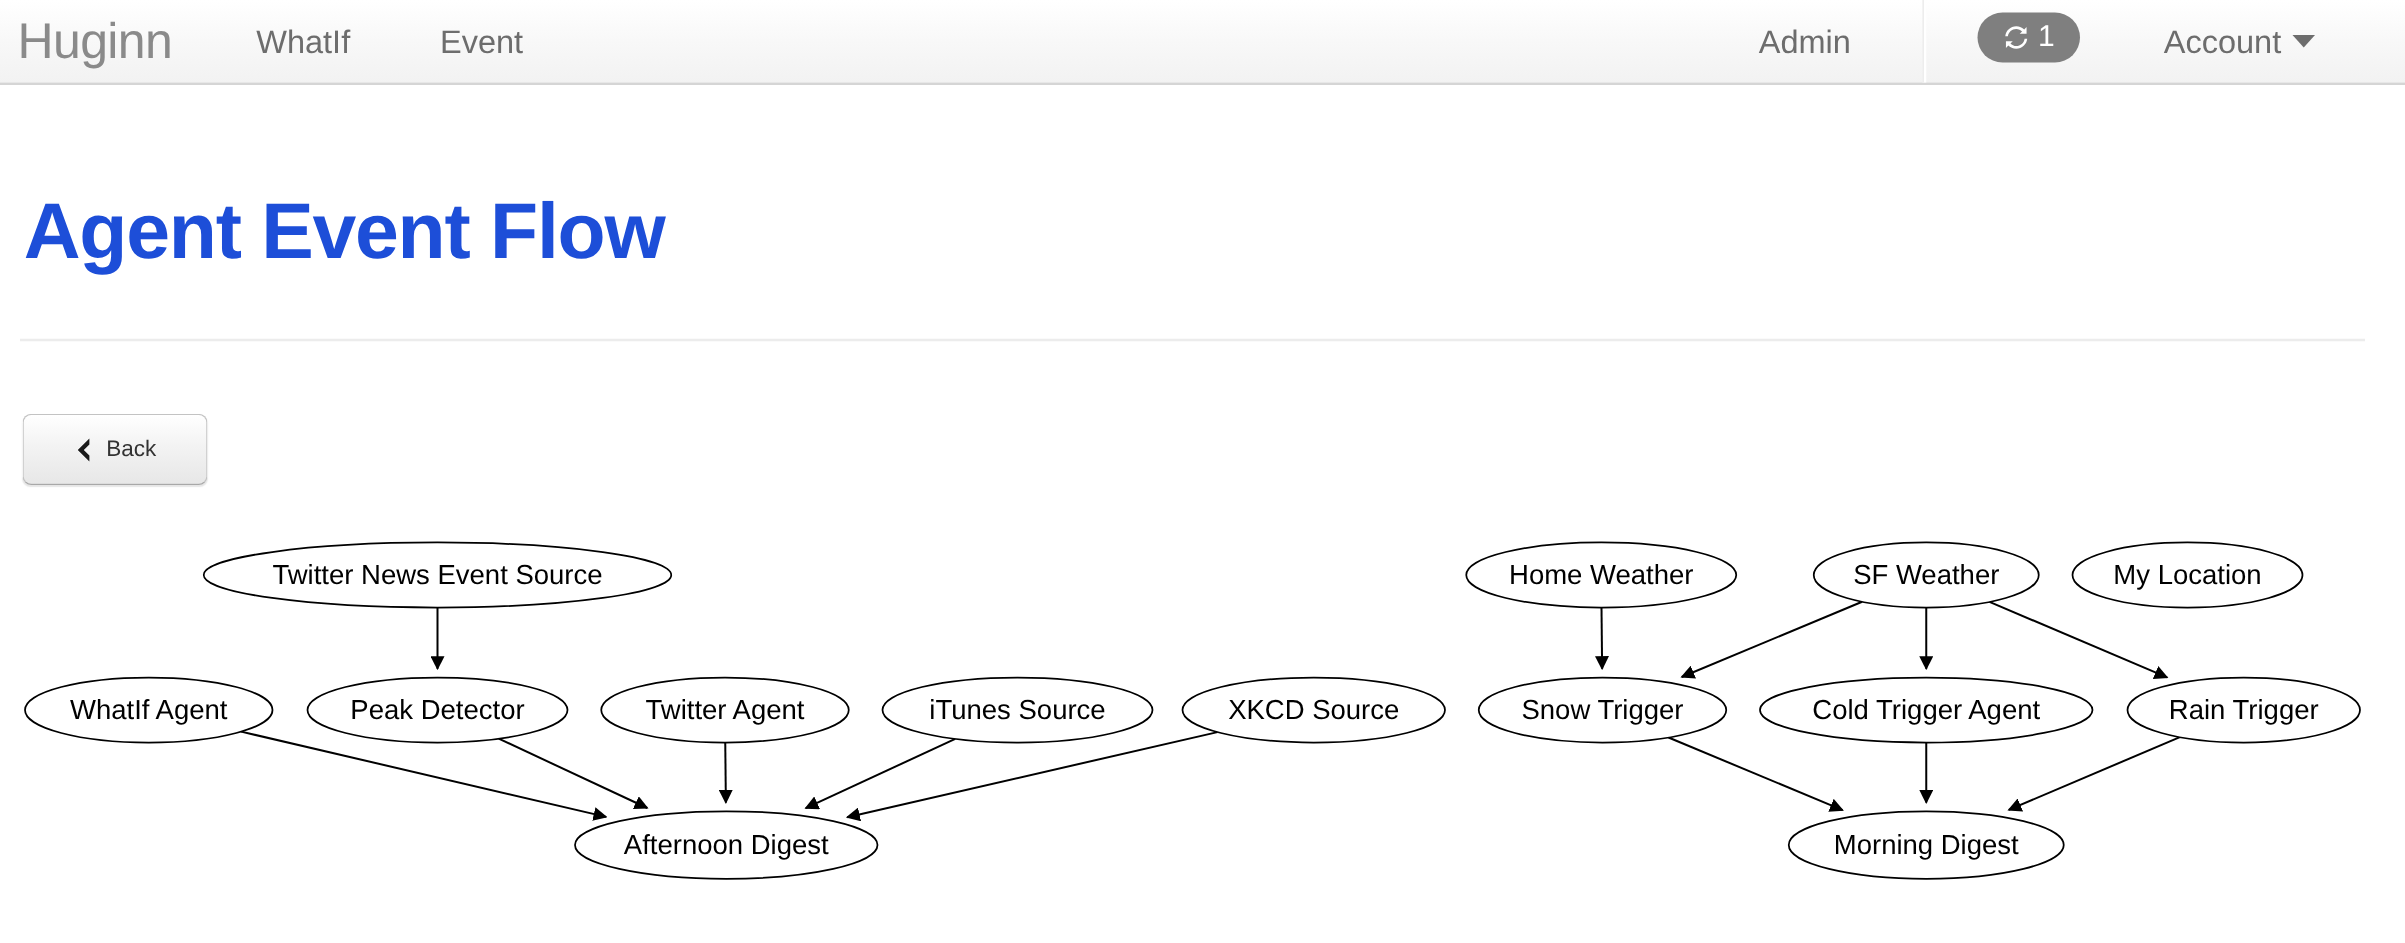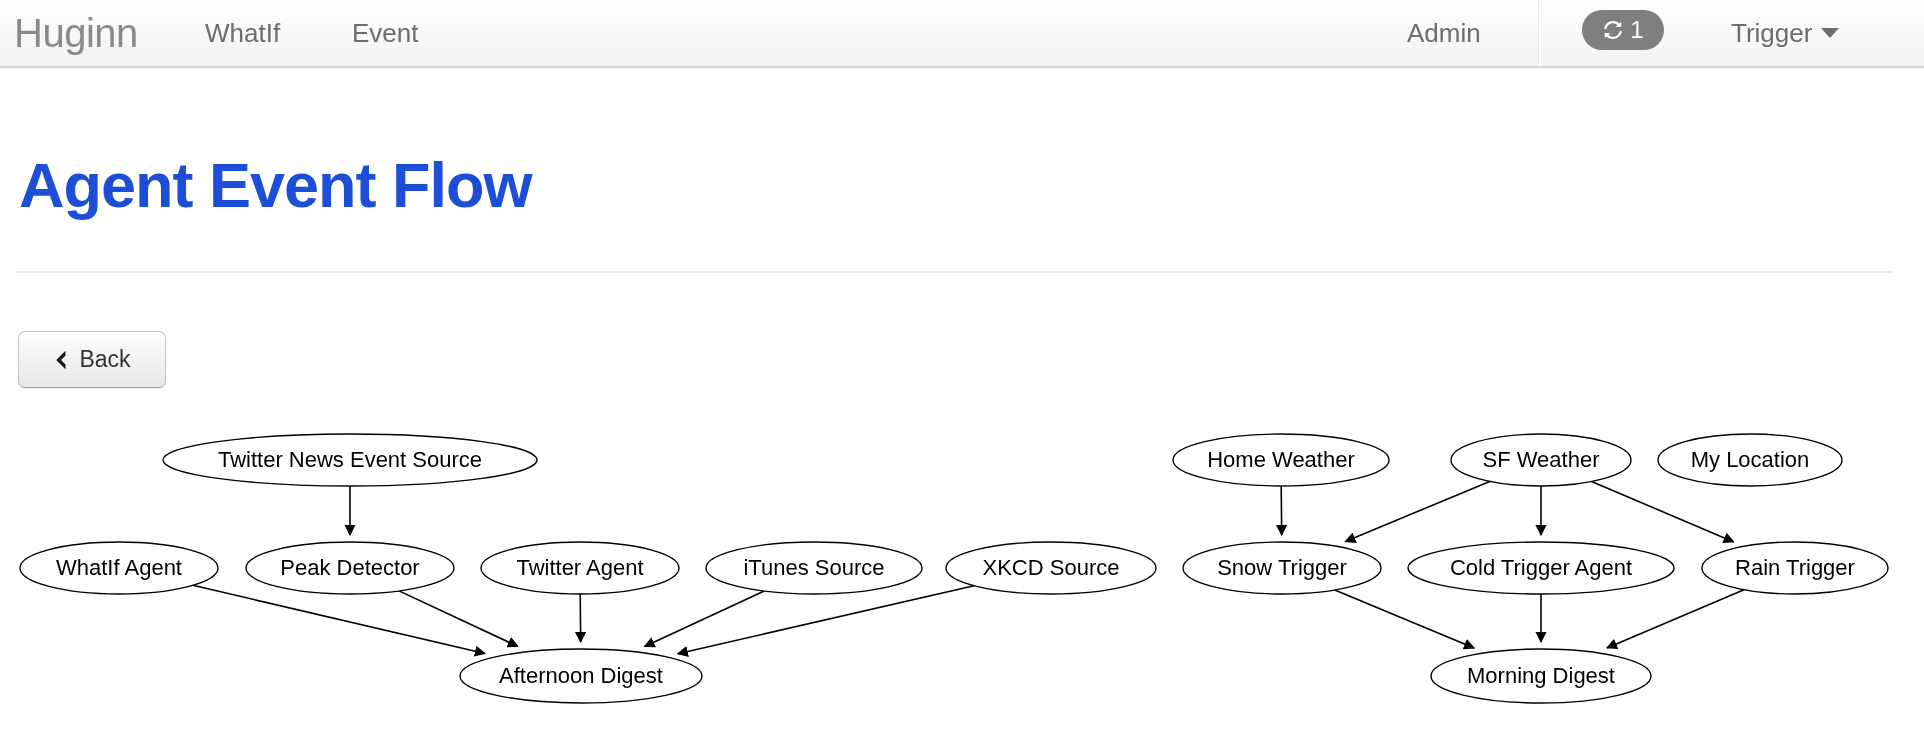--- a/index.html
+++ b/index.html
@@ -153,21 +153,21 @@
     gap: 12px;
     cursor: pointer;
     box-sizing: border-box;
   }
   .back-button .chev {
     display: block;
     width: 14px;
     height: 20px;
   }
   .back-button .lbl {
-    font-size: 23px;
+    font-size: 18px;
     line-height: 27px;
     color: #333333;
     text-align: center;
   }
 
   
   #graph {
     position: absolute;
     left: 0;
     top: 408px;
@@ -216,21 +216,21 @@
                C17.32 3.33 14.79 2.2 12 2.2 7.0 2.2 2.9 6.0 2.42 10.9h2.3
                C5.18 7.3 8.27 4.5 12 4.5z"></path>
           <path fill="#ffffff" d="M12 19.5c-2.0 0-3.8-0.86-5.05-2.23l2.0-2.0H3v5.83l2.05-2.05
                C6.68 20.67 9.21 21.8 12 21.8c5.0 0 9.1-3.8 9.58-8.7h-2.3
                C18.82 16.7 15.73 19.5 12 19.5z"></path>
         </svg>
       </span>
       <span class="count">1</span>
     </div>
 
-    <a class="account" href="#"><span>Trigger</span><span class="caret"></span></a>
+    <a class="account" href="#"><span>Account</span><span class="caret"></span></a>
   </div>
 </div>
 
 <h1 class="page-title">Agent Event Flow</h1>
 <hr class="title-rule">
 
 <div class="back-button">
   <span class="chev">
     <svg viewBox="0 0 14 20" width="14" height="20" aria-hidden="true">
       <path fill="#1a1a1a" d="M12.5 0.8 L3.2 10 L12.5 19.2 L12.5 14.4 L8 10 L12.5 5.6 Z"></path>

